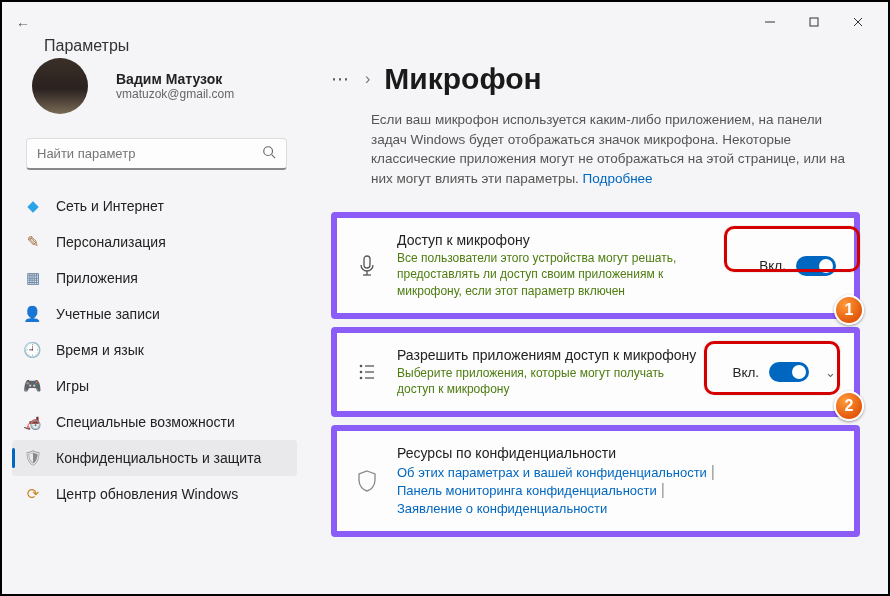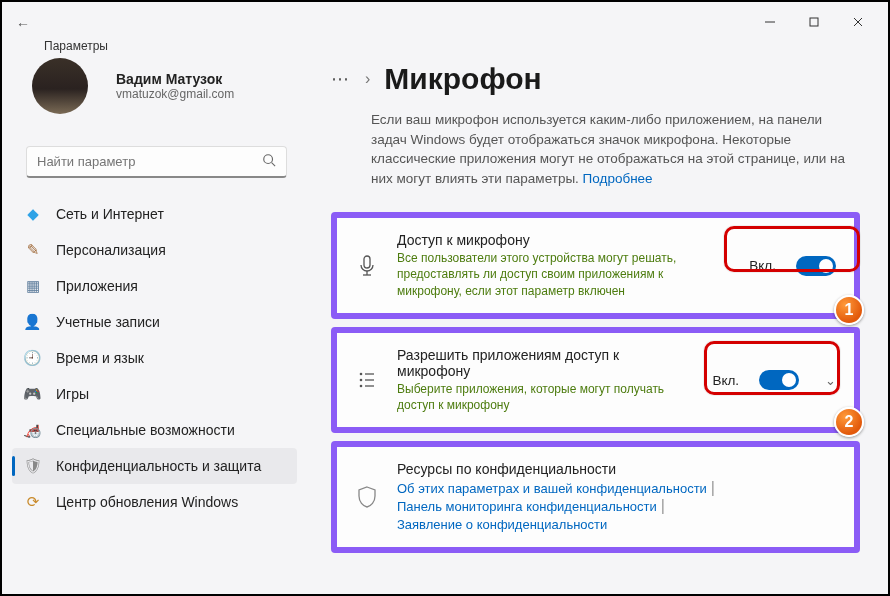--- a/index.html
+++ b/index.html
@@ -7,36 +7,36 @@
   .window {
     width: 890px; height: 596px; background: #f5f5f7; border: 2px solid #000;
     position: relative; overflow: hidden;
   }
   .titlebar {
     height: 40px; display: flex; align-items: center; justify-content: space-between;
     padding: 0 8px 0 14px; background: #f5f5f7;
   }
   .titlebar-left { display: flex; align-items: center; gap: 14px; }
   .back-arrow { font-size: 14px; color: #555; cursor: pointer; }
-  .app-title { font-size: 12px; color: #333; margin-top: 47px; }
+  .app-title { font-size: 16px; color: #333; margin-top: 47px; }
   .win-controls { display: flex; gap: 0; }
   .win-btn { width: 44px; height: 30px; display: flex; align-items: center; justify-content: center;
              font-size: 11px; color: #333; cursor: pointer; }
   .win-btn svg { width: 10px; height: 10px; }
 
   .body-area { display: flex; height: calc(100% - 40px); }
 
   .sidebar { width: 305px; padding: 8px 0 0 0; display: flex; flex-direction: column; }
   .profile { display: flex; align-items: center; gap: 28px; padding: 8px 20px 16px 30px; }
   .avatar { width: 56px; height: 56px; border-radius: 50%; background: linear-gradient(180deg,#3a3028 0%,#2a2220 55%,#7a6a55 100%); }
   .profile-text .name { font-size: 14px; font-weight: 600; color: #222; }
   .profile-text .email { font-size: 12px; color: #666; }
 
   .search-box {
-    margin: 16px 20px 12px 24px; height: 32px; background: #fdfdfd; border: 1px solid #ddd;
+    margin: 8px 20px 12px 24px; height: 32px; background: #fdfdfd; border: 1px solid #ddd;
     border-bottom: 2px solid #888; border-radius: 4px; display: flex; align-items: center;
     padding: 0 10px; gap: 8px;
   }
   .search-box input { flex: 1; border: none; background: transparent; font-size: 13px; outline: none; color: #333; }
   .search-icon { color: #666; font-size: 13px; }
 
   .nav { list-style: none; padding: 6px 10px 0 10px; }
   .nav-item {
     display: flex; align-items: center; gap: 14px; height: 36px; padding: 0 12px;
     border-radius: 4px; font-size: 14px; color: #222; cursor: pointer; position: relative;
@@ -59,21 +59,21 @@
 
   .card {
     background: #fdfdfd; border: 6px solid #8b5cf6; border-radius: 4px;
     padding: 14px 18px; margin-bottom: 8px; display: flex; align-items: center; gap: 18px;
     position: relative;
   }
   .card-icon { width: 24px; color: #555; display: flex; justify-content: center; font-size: 17px; }
   .card-body { flex: 1; }
   .card-title { font-size: 14px; color: #222; margin-bottom: 2px; }
   .card-sub { font-size: 12px; color: #4d7c0f; line-height: 1.35; max-width: 300px; }
-  .card-right { display: flex; align-items: center; gap: 20px; }
+  .card-right { display: flex; align-items: center; gap: 10px; }
   .toggle-label { font-size: 13.5px; color: #222; }
   .toggle {
     width: 40px; height: 20px; background: #0067c0; border-radius: 10px; position: relative;
     cursor: pointer;
   }
   .toggle::after {
     content: ""; position: absolute; right: 3px; top: 3px; width: 14px; height: 14px;
     background: #fff; border-radius: 50%;
   }
   .chevron { color: #666; font-size: 13px; margin-left: 6px; cursor: pointer; }

